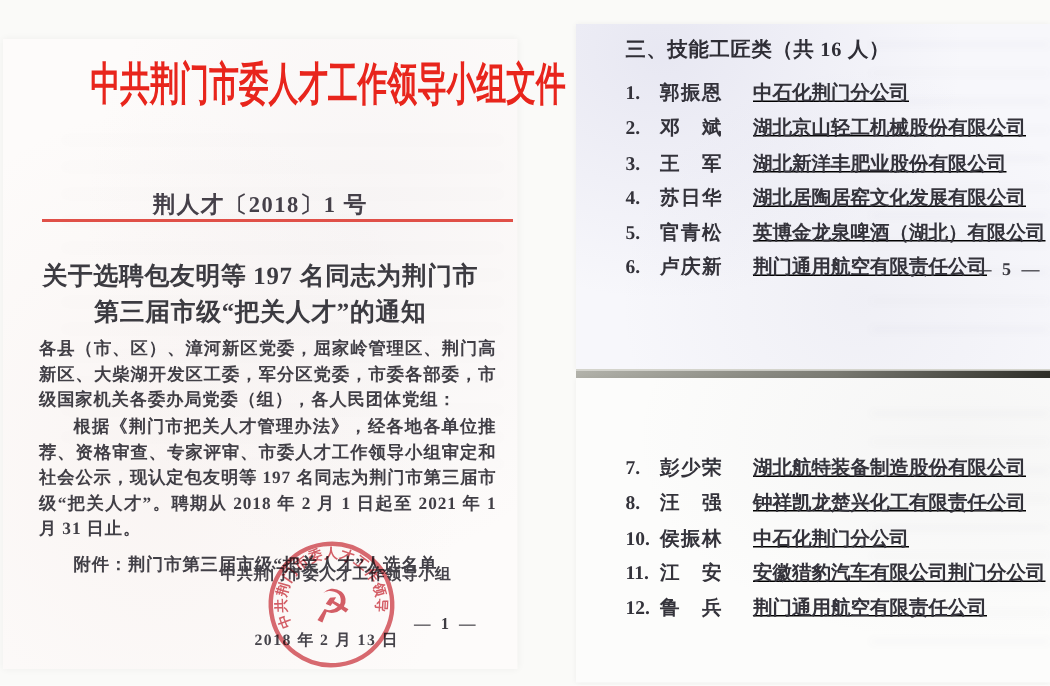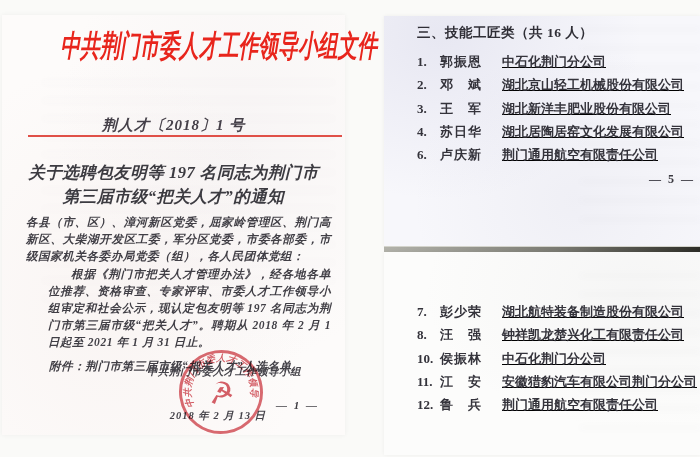--- a/index.html
+++ b/index.html
@@ -3,27 +3,26 @@
 <meta charset="utf-8">
 <style>
   html,body{margin:0;padding:0;}
   body{
     width:700px;height:457px;position:relative;overflow:hidden;
     background:#fafaf8;
     font-family:"Liberation Serif", serif;
   }
   
   .page-left{
-    position:absolute;left:2px;top:15px;width:343px;height:420px;
+    position:absolute;left:2px;top:26px;width:343px;height:420px;
     background:
       radial-gradient(ellipse at 70% 30%, rgba(200,190,200,.10), transparent 55%),
       radial-gradient(ellipse at 30% 70%, rgba(225,200,195,.12), transparent 60%),
       #fdfbfa;
     box-shadow:0 0 5px rgba(0,0,0,.05);
-    font-style:italic;
   }
   .page-left::before{ 
     content:"";position:absolute;left:40px;right:10px;top:60px;bottom:120px;
     background:repeating-linear-gradient(0deg, transparent 0 15px, rgba(120,110,120,.45) 15px 18px);
     filter:blur(3px);opacity:.07;pointer-events:none;
   }
   .masthead{
     position:absolute;top:12px;left:0;width:100%;text-align:center;
     color:#e8251c;font-weight:bold;font-size:30px;line-height:38px;
     white-space:nowrap;transform:scaleX(.66);transform-origin:50% 50%;
@@ -40,21 +39,21 @@
   .notice-title{
     position:absolute;top:146px;left:0;width:100%;text-align:center;
     font-size:16.5px;font-weight:bold;color:#3c3b41;line-height:24px;letter-spacing:.5px;
   }
   .body-block{
     position:absolute;top:199px;left:24px;right:14px;
     font-size:11.5px;line-height:17.2px;font-weight:bold;color:#413f46;
     text-align:justify;letter-spacing:.6px;
   }
   .body-block p{margin:0;}
-  .body-block p.indent{text-indent:2em;margin-left:22px;}
+  .body-block p.indent{text-indent:2em;}
   .body-block p.attach{text-indent:2em;margin-top:6px;}
   .signer{
     position:absolute;top:350px;right:44px;
     font-size:10.5px;font-weight:bold;color:#45434a;letter-spacing:.5px;
   }
   .sign-date{
     position:absolute;top:367px;right:79px;
     font-size:10.5px;font-weight:bold;color:#45434a;letter-spacing:1px;margin-top:27px;
   }
   .pageno-left{
@@ -135,20 +134,21 @@
   </svg>
 </div>
 
 <div class="frag frag-top">
   <div class="section-heading">三、技能工匠类（共 16 人）</div>
   <div class="entries entries-top">
       <div class="entry-row"><span class="no">1.</span><span class="name">郭振恩</span><span class="org">中石化荆门分公司</span></div>
       <div class="entry-row"><span class="no">2.</span><span class="name">邓　斌</span><span class="org">湖北京山轻工机械股份有限公司</span></div>
       <div class="entry-row"><span class="no">3.</span><span class="name">王　军</span><span class="org">湖北新洋丰肥业股份有限公司</span></div>
       <div class="entry-row"><span class="no">4.</span><span class="name">苏日华</span><span class="org">湖北居陶居窑文化发展有限公司</span></div>
+      <div class="entry-row"><span class="no">5.</span><span class="name">官青松</span><span class="org">英博金龙泉啤酒（湖北）有限公司</span></div>
       <div class="entry-row"><span class="no">6.</span><span class="name">卢庆新</span><span class="org">荆门通用航空有限责任公司</span></div>
     </div>
   <div class="pageno-right">— 5 —</div>
 </div>
 
 <div class="frag-divider"></div>
 
 <div class="frag frag-bottom">
   <div class="entries entries-bottom">
       <div class="entry-row"><span class="no">7.</span><span class="name">彭少荣</span><span class="org">湖北航特装备制造股份有限公司</span></div>

